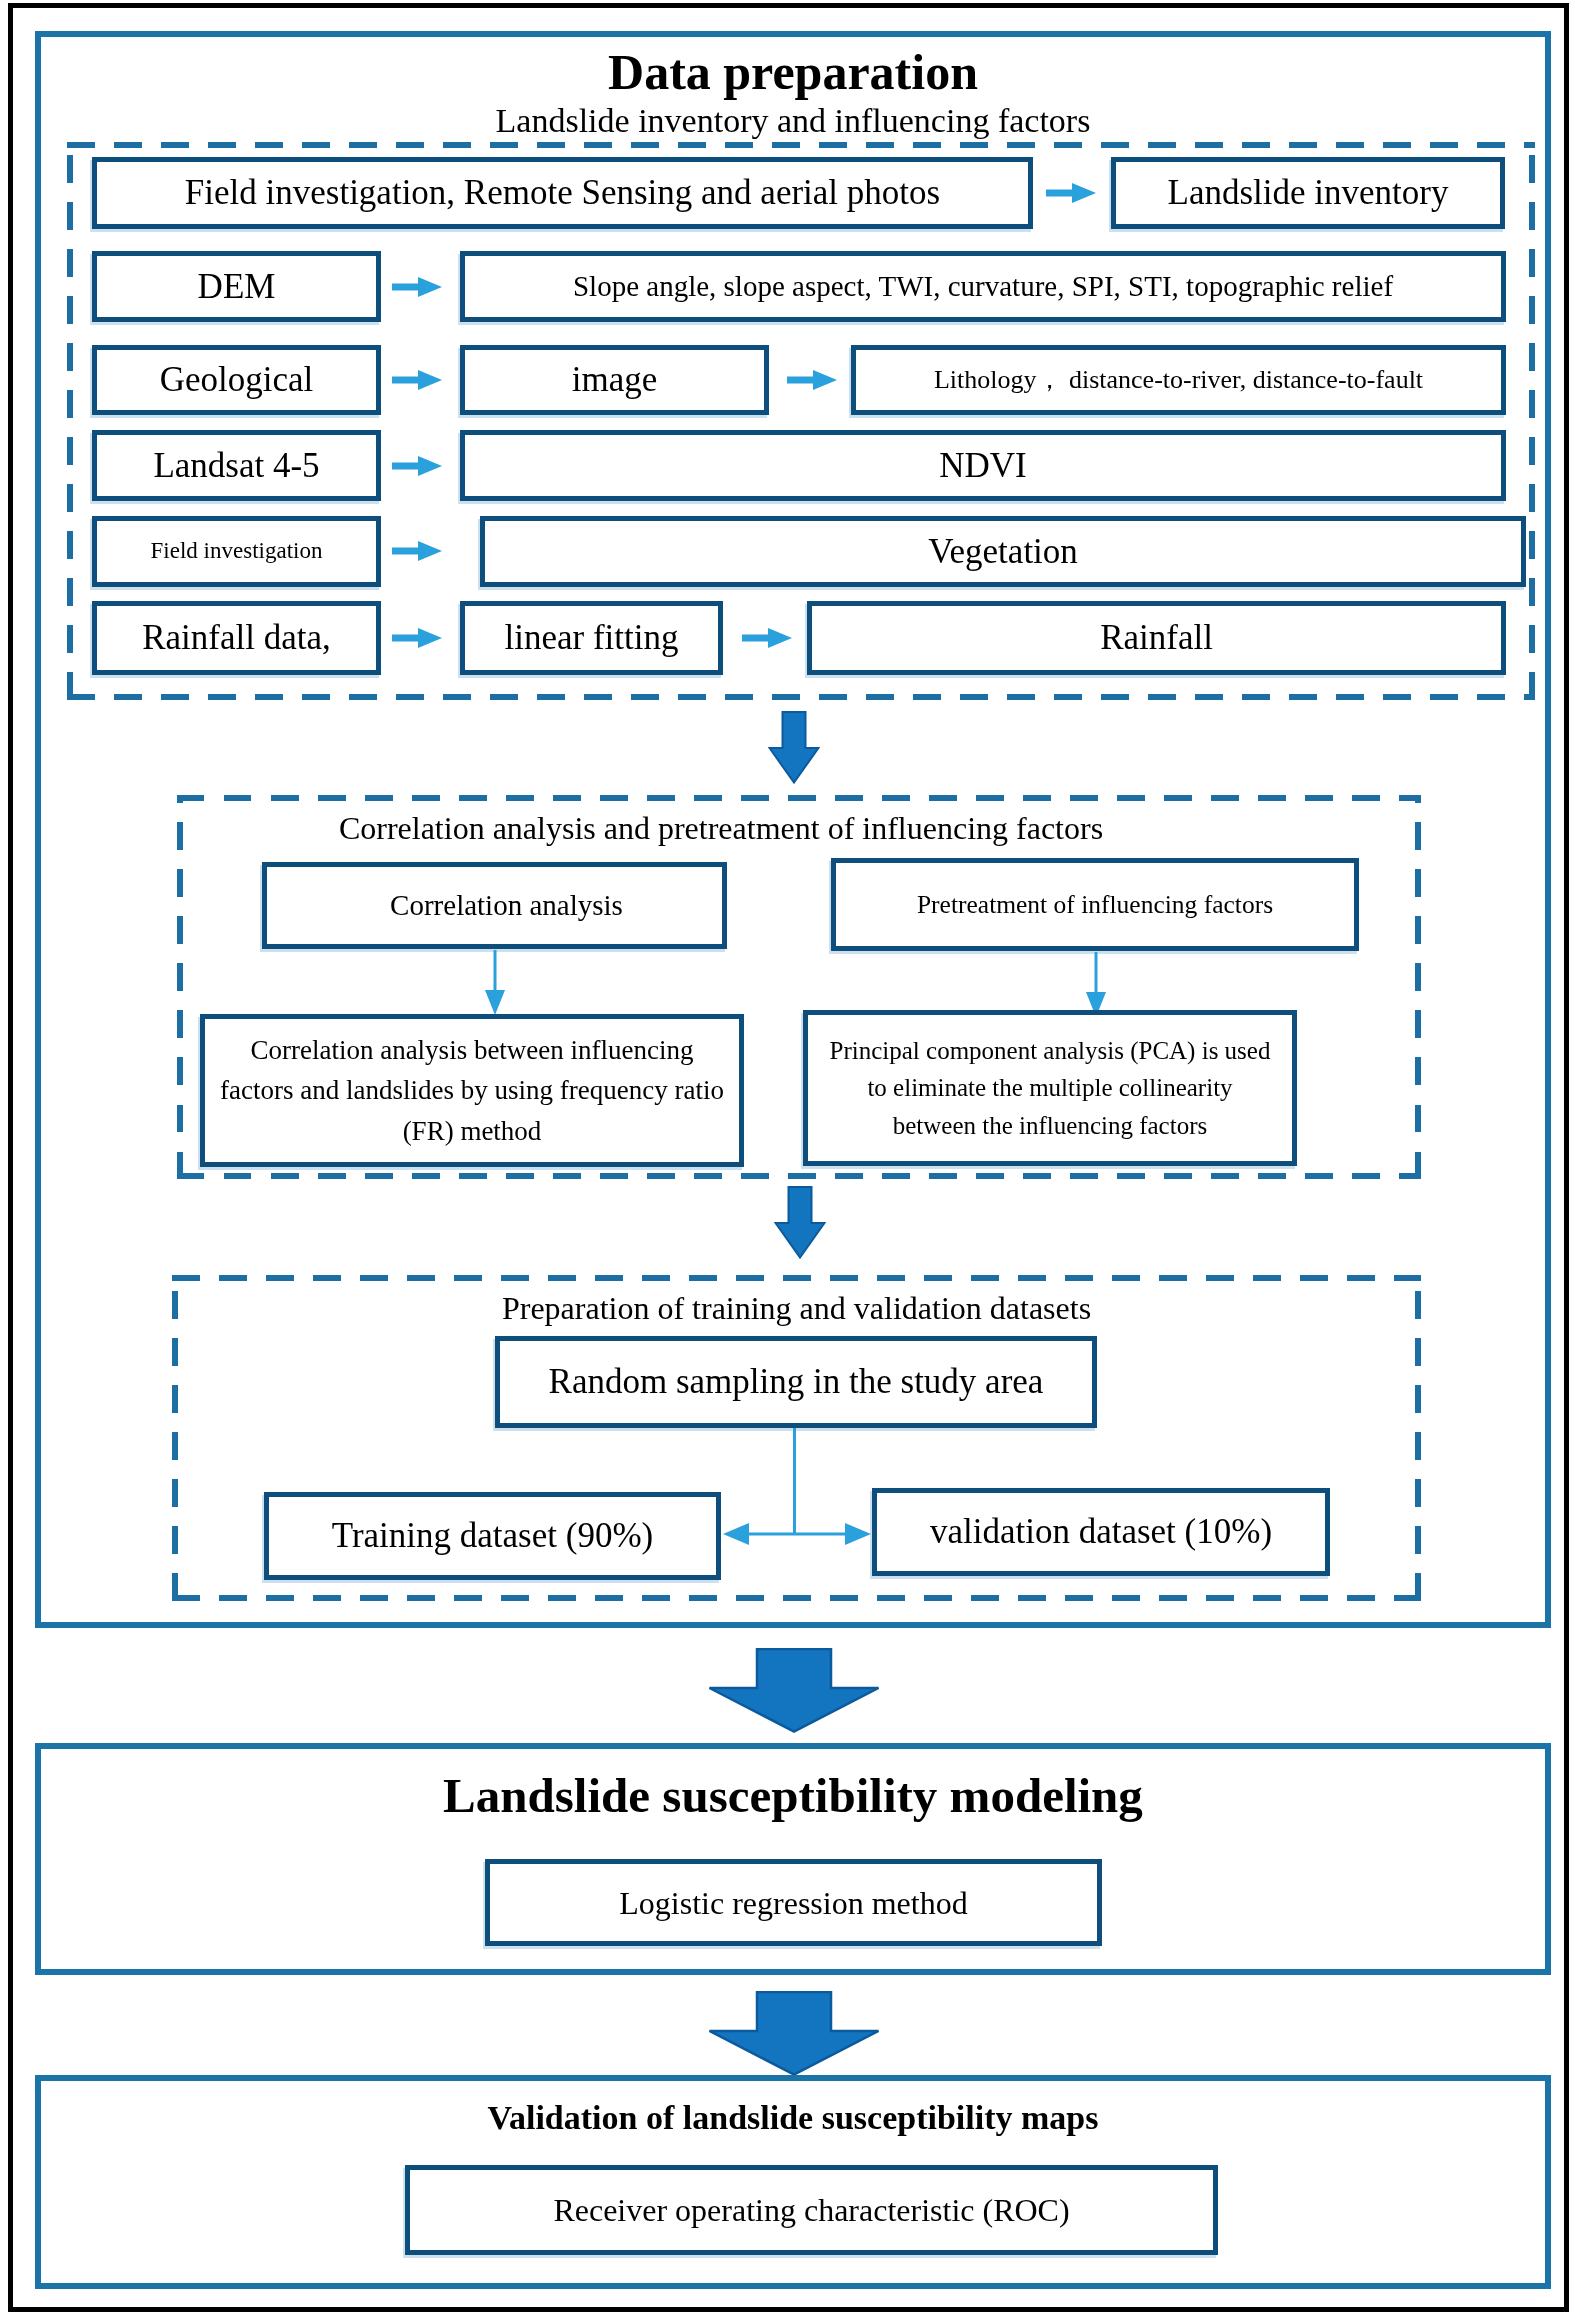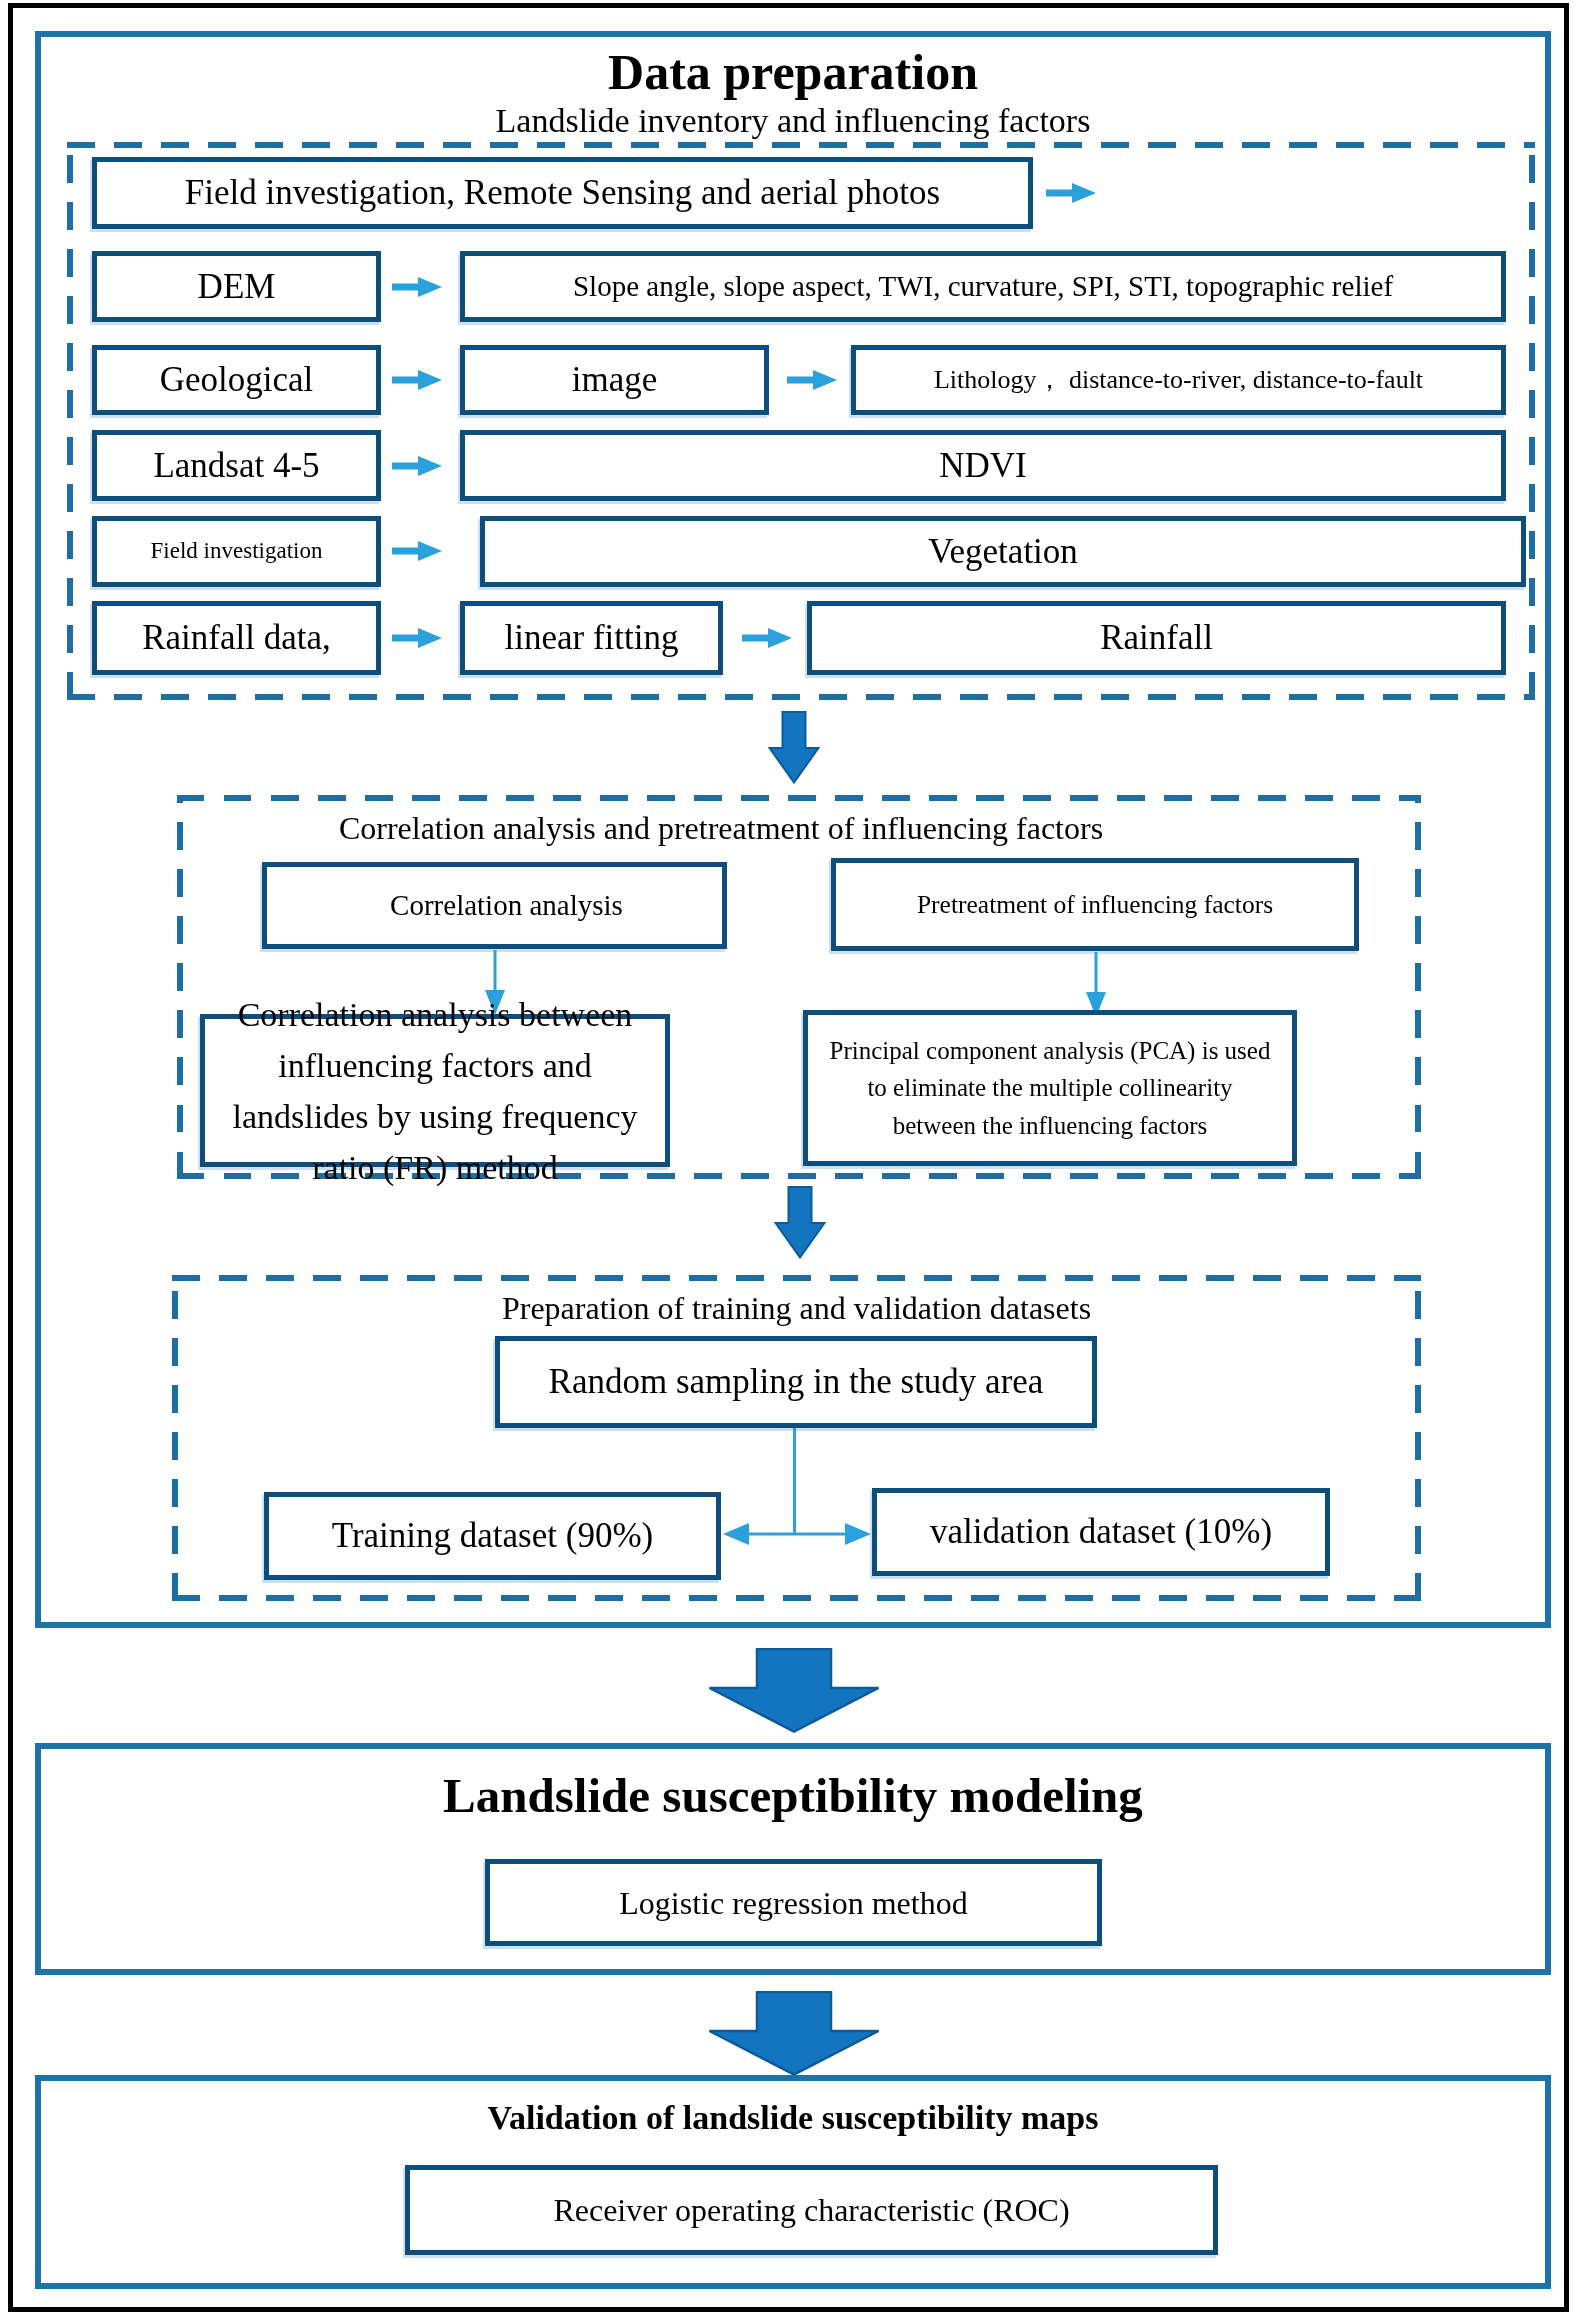--- a/index.html
+++ b/index.html
@@ -68,20 +68,21 @@
   <div class="abs ttl" style="left:35px;top:46px;width:1516px;font-size:50px;">Data preparation</div>
 
   <div class="abs subtitle" style="left:35px;top:102px;width:1516px;">Landslide inventory and influencing factors</div>
 
   <div class="abs dashedpanel" style="left:67px;top:142px;width:1468px;height:558px;"></div>
 
   <div class="abs box" style="left:92px;top:157px;width:941px;height:72px;">Field investigation, Remote Sensing and aerial photos</div>
   <svg class="abs" style="left:1046px;top:179px;" width="52" height="28" viewBox="0 0 104 56">
     <path d="M0 21 H52 V8 L100 28 L52 48 V35 H0 Z" fill="#2aa0dc"></path>
     </svg>
+  <div class="abs box" style="left:1111px;top:157px;width:394px;height:72px;">Landslide inventory</div>
 
   <div class="abs box" style="left:92px;top:251px;width:289px;height:71px;">DEM</div>
   <svg class="abs" style="left:392px;top:273px;" width="52" height="28" viewBox="0 0 104 56">
     <path d="M0 21 H52 V8 L100 28 L52 48 V35 H0 Z" fill="#2aa0dc"></path>
     </svg>
   <div class="abs box" style="left:460px;top:251px;width:1046px;height:71px;font-size:29px;">Slope angle, slope aspect, TWI, curvature, SPI, STI, topographic relief</div>
 
   <div class="abs box" style="left:92px;top:345px;width:289px;height:70px;">Geological</div>
   <svg class="abs" style="left:392px;top:366px;" width="52" height="28" viewBox="0 0 104 56">
     <path d="M0 21 H52 V8 L100 28 L52 48 V35 H0 Z" fill="#2aa0dc"></path>
@@ -126,21 +127,21 @@
 
   <svg class="abs" style="left:484px;top:950px;" width="22" height="66" viewBox="0 0 44 132">
     <path d="M19 0 h6 v84 h-6 z" fill="#2aa0dc"></path>
     <path d="M2 80 L42 80 L22 130 Z" fill="#2aa0dc"></path>
     </svg>
   <svg class="abs" style="left:1085px;top:952px;" width="22" height="66" viewBox="0 0 44 132">
     <path d="M19 0 h6 v84 h-6 z" fill="#2aa0dc"></path>
     <path d="M2 80 L42 80 L22 130 Z" fill="#2aa0dc"></path>
     </svg>
 
-  <div class="abs box" style="left:200px;top:1014px;width:470px;height:153px;font-size:34px;line-height:1.5;padding:0 15px;">Correlation analysis between influencing factors and landslides by using frequency ratio (FR) method</div>
+  <div class="abs box" style="left:200px;top:1014px;width:544px;height:153px;font-size:27px;line-height:1.5;padding:0 15px;">Correlation analysis between influencing factors and landslides by using frequency ratio (FR) method</div>
   <div class="abs box" style="left:803px;top:1010px;width:494px;height:156px;font-size:25px;line-height:1.5;padding:16px 20px;">Principal component analysis (PCA) is used to eliminate the multiple collinearity between the influencing factors</div>
 
   <svg class="abs" style="left:774px;top:1186px;" width="52" height="73" viewBox="0 0 104 146">
     <path d="M29 2 H75 V74 H101 L52 143 L3 74 H29 Z" fill="#1374bf" stroke="#0a5a9c" stroke-width="4"></path>
     </svg>
 
   <div class="abs dashedpanel" style="left:172px;top:1275px;width:1249px;height:326px;"></div>
   <div class="abs panel-title" style="left:172px;top:1291px;width:1249px;">Preparation of training and validation datasets</div>
 
   <div class="abs box" style="left:495px;top:1336px;width:602px;height:92px;">Random sampling in the study area</div>

